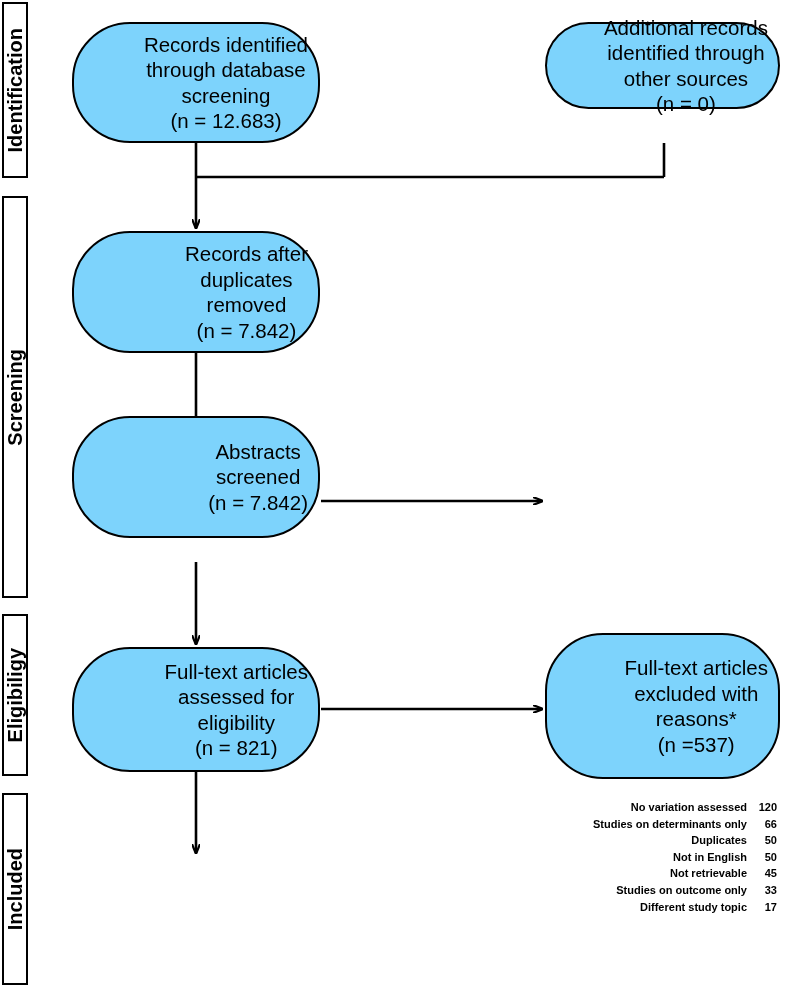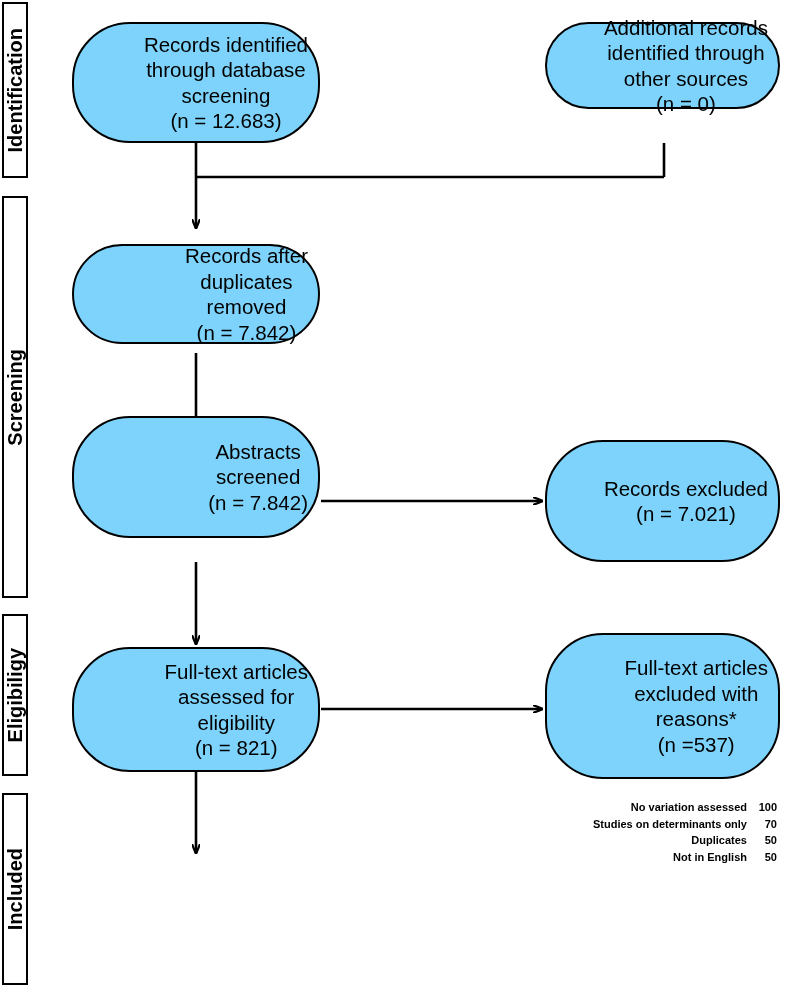--- a/index.html
+++ b/index.html
@@ -116,65 +116,73 @@
 (n = 12.683)</span>
   </div>
 
   <div class="flow-box" style="left:545px;top:22px;width:235px;height:87px;">
     <span class="box-text">Additional records
 identified through
 other sources
 (n = 0)</span>
   </div>
 
-  <div class="flow-box" style="left:72px;top:231px;width:248px;height:100px;margin-top:13px;">
+  <div class="flow-box" style="left:72px;top:231px;width:248px;height:122px;">
     <span class="box-text">Records after
 duplicates
 removed
 (n = 7.842)</span>
   </div>
 
   <div class="flow-box" style="left:72px;top:416px;width:248px;height:122px;">
     <span class="box-text">Abstracts
 screened
 (n = 7.842)</span>
   </div>
 
-  <div class="flow-box" style="left:545px;top:440px;width:235px;height:122px;">
-    <span class="box-text">Records excluded
-(n = 7.021)</span>
-  </div>
 
   <div class="flow-box" style="left:72px;top:647px;width:248px;height:125px;">
     <span class="box-text">Full-text articles
 assessed for
 eligibility
 (n = 821)</span>
   </div>
 
   <div class="flow-box" style="left:545px;top:633px;width:235px;height:146px;">
     <span class="box-text">Full-text articles
 excluded with
 reasons*
 (n =537)</span>
   </div>
 
 
   <div id="reasons-list">
       <div class="reason-row">
         <span class="reason-label">No variation assessed</span>
-        <span class="reason-count">100</span>
+        <span class="reason-count">120</span>
       </div>
       <div class="reason-row">
         <span class="reason-label">Studies on determinants only</span>
-        <span class="reason-count">70</span>
+        <span class="reason-count">66</span>
       </div>
       <div class="reason-row">
         <span class="reason-label">Duplicates</span>
         <span class="reason-count">50</span>
       </div>
       <div class="reason-row">
         <span class="reason-label">Not in English</span>
         <span class="reason-count">50</span>
       </div>
+      <div class="reason-row">
+        <span class="reason-label">Not retrievable</span>
+        <span class="reason-count">45</span>
+      </div>
+      <div class="reason-row">
+        <span class="reason-label">Studies on outcome only</span>
+        <span class="reason-count">33</span>
+      </div>
+      <div class="reason-row">
+        <span class="reason-label">Different study topic</span>
+        <span class="reason-count">17</span>
+      </div>
     </div>
 
 </div>
 
 </body></html>

